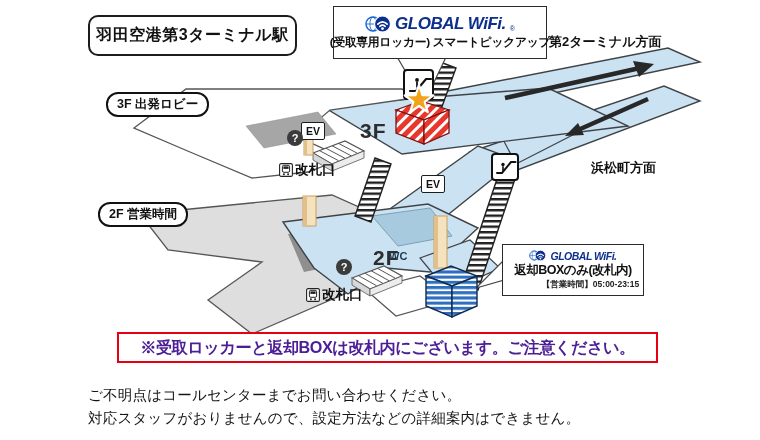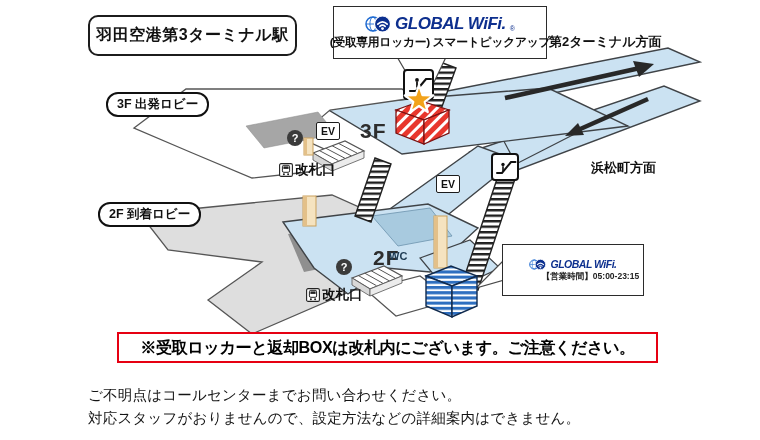--- a/index.html
+++ b/index.html
@@ -29,31 +29,31 @@
   .return-hours{font-size:8.5px;font-weight:700;color:#222;margin-left:35px;}
   .dirlabel{font-size:13px;font-weight:700;white-space:nowrap;}
   .pill{
     height:21px;padding:0 9px;border:2px solid #111;border-radius:12px;background:#fff;
     display:flex;align-items:center;justify-content:center;font-size:12.5px;font-weight:700;white-space:nowrap;
   }
   .floorlabel{font-size:21px;font-weight:700;color:#2d2d2d;letter-spacing:1px;}
   .wclabel{font-size:11px;font-weight:700;color:#1d3a52;}
   .evbox{
     width:22px;height:16px;background:#fff;border:1.5px solid #1c1c1c;border-radius:2px;
-    display:flex;align-items:center;justify-content:center;font-size:10.5px;font-weight:700;margin-left:15px;
+    display:flex;align-items:center;justify-content:center;font-size:10.5px;font-weight:700;
   }
   .qicon{
     width:16px;height:16px;border-radius:50%;background:#3b3b3b;color:#fff;
     display:flex;align-items:center;justify-content:center;font-size:11px;font-weight:700;
   }
   .gaterow{display:flex;align-items:center;gap:2px;font-size:13.5px;font-weight:700;white-space:nowrap;}
   .warnbox{
     left:117px;top:332px;width:537px;height:27px;border:2px solid #e60012;background:#fff;
     display:flex;align-items:center;justify-content:center;
-    color:#000000;font-size:16.2px;font-weight:700;white-space:nowrap;letter-spacing:-.5px;
+    color:#4c1d95;font-size:16.2px;font-weight:700;white-space:nowrap;letter-spacing:-.5px;
   }
   .notes{left:88px;top:384px;font-size:14.5px;line-height:23px;color:#141414;letter-spacing:.2px;}
 </style>
 </head>
 <body>
 
 <div id="stage">
 
   <svg id="map-svg" width="760" height="440" viewBox="0 0 760 440">
     <defs>
@@ -186,21 +186,21 @@
       <span class="brandtxt">GLOBAL WiFi.</span>
       <span class="brandreg">®</span>
     </div>
     <div class="pickup-sub">(受取専用ロッカー) スマートピックアップ</div>
   </div>
 
   <div class="abs dirlabel" style="left:549px;top:33px;">第2ターミナル方面</div>
   <div class="abs dirlabel" style="left:591px;top:140px;margin-top:19px;">浜松町方面</div>
 
   <div class="abs pill" style="left:106px;top:92px;">3F 出発ロビー</div>
-  <div class="abs pill" style="left:98px;top:202px;">2F 到着ロビー</div>
+  <div class="abs pill" style="left:98px;top:202px;">2F 営業時間</div>
 
   <div class="abs floorlabel" style="left:360px;top:119px;">3F</div>
   <div class="abs floorlabel" style="left:373px;top:246px;">2F</div>
   <div class="abs wclabel" style="left:389px;top:226px;margin-top:24px;">WC</div>
 
   <div class="abs evbox" style="left:301px;top:122px;">EV</div>
   <div class="abs evbox" style="left:421px;top:175px;">EV</div>
 
   <div class="abs qicon" style="left:287px;top:130px;">?</div>
   <div class="abs qicon" style="left:336px;top:259px;">?</div>
@@ -232,20 +232,21 @@
         <circle cx="8" cy="10" r="7" fill="#fff" stroke="#1e6ad1" stroke-width="1.5"></circle>
         <ellipse cx="8" cy="10" rx="3.1" ry="7" fill="none" stroke="#1e6ad1" stroke-width="0.9"></ellipse>
         <line x1="1" y1="10" x2="15" y2="10" stroke="#1e6ad1" stroke-width="0.9"></line>
         <circle cx="17.5" cy="10" r="8" fill="#0b2f8f" stroke="#fff" stroke-width="1.2"></circle>
         <path d="M12.8,10.2 Q17.5,5.6 22.2,10.2" fill="none" stroke="#fff" stroke-width="1.7" stroke-linecap="round"></path>
         <path d="M14.8,12.4 Q17.5,9.9 20.2,12.4" fill="none" stroke="#fff" stroke-width="1.5" stroke-linecap="round"></path>
         <circle cx="17.5" cy="14.6" r="1.4" fill="#fff"></circle>
       </svg>
       <span class="brandtxt">GLOBAL WiFi.</span>
     </div>
+    <div class="return-line1">返却BOXのみ(改札内)</div>
     <div class="return-hours">【営業時間】05:00-23:15</div>
   </div>
 
   <div class="abs warnbox">
     <span>※受取ロッカーと返却BOXは改札内にございます。ご注意ください。</span>
   </div>
 
   <div class="abs notes">
     <div>ご不明点はコールセンターまでお問い合わせください。</div>
     <div>対応スタッフがおりませんので、設定方法などの詳細案内はできません。</div>

